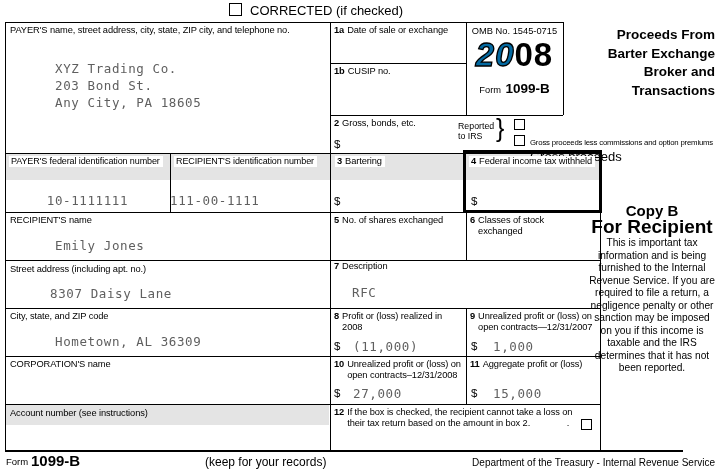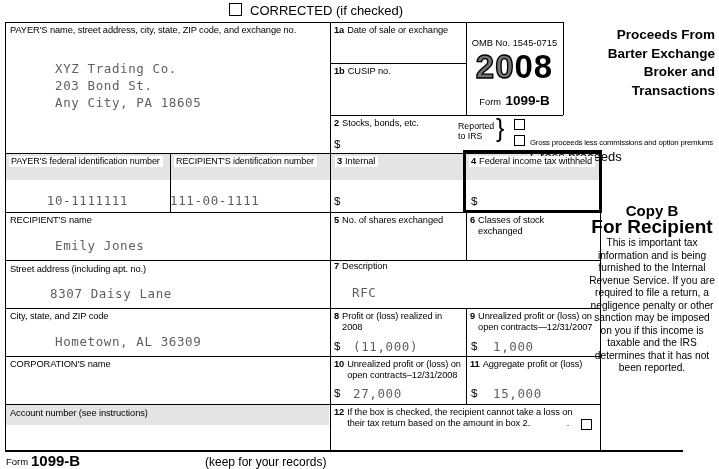--- a/index.html
+++ b/index.html
@@ -19,24 +19,24 @@
   .hand { position:absolute; font-family:"DejaVu Sans Mono", monospace; color:#5f5f5f;
           font-size:12.5px; letter-spacing:0.6px; line-height:17px; }
   .dollar { position:absolute; font-size:11.5px; line-height:12px; color:#000; }
   .cbx { position:absolute; width:11px; height:11px; border:1px solid #000; background:#fff; box-sizing:border-box; }
   .corr-cb { position:absolute; left:229px; top:3px; width:13px; height:13px; border:1.5px solid #000; background:#fff; box-sizing:border-box; }
   .corr-lbl { position:absolute; left:250px; top:3px; font-size:13px; }
   .box4-outline { position:absolute; left:463px; top:150px; width:139px; height:63px;
                   border:3px solid #000; box-sizing:border-box; background:transparent; }
   .title-block { position:absolute; left:565px; top:26px; width:150px; text-align:right;
                  font-size:13.5px; font-weight:bold; line-height:18.5px; }
-  .ombwrap { position:absolute; left:466px; top:23px; width:97px; height:92px; text-align:center;margin-top:12px; }
+  .ombwrap { position:absolute; left:466px; top:23px; width:97px; height:92px; text-align:center; }
   .omb-lbl { font-size:9.3px; margin-top:3px; }
   .year { font-size:33px; font-weight:bold; line-height:34px; margin-top:2px; letter-spacing:1px; }
-  .y-out { color:#737373; -webkit-text-stroke:1.3px #000; text-shadow:0 0 1px #000; }
+  .y-out { color:#0369a1; -webkit-text-stroke:1.3px #000; text-shadow:0 0 1px #000;font-style:italic; }
   .formline { margin-top:7px; }
   .fw { font-size:9.3px; }
   .fn { font-size:13.5px; font-weight:bold; }
   .copyb { position:absolute; left:589px; top:203px; width:126px; text-align:center; }
   .copyb-title { font-size:15px; font-weight:bold; line-height:16px; }
   .copyb-sub { font-size:19px; font-weight:bold; line-height:15px; }
   .copyb-text { font-size:10.2px; line-height:12.5px; margin-top:3px; }
   .rep { position:absolute; font-size:8.8px; line-height:10px; }
   .brace { position:absolute; left:496px; top:115px; font-size:25px; line-height:26px; }
   .cbx-lbl1 { position:absolute; left:530px; top:121px; font-size:13px;margin-top:28px; }
@@ -73,21 +73,21 @@
   <div class="vl" style="left:170px;top:153px;height:59px"></div>
   <div class="vl" style="left:330px;top:22px;height:428px"></div>
   <div class="vl" style="left:466px;top:22px;height:93px"></div>
   <div class="vl" style="left:466px;top:212px;height:48px"></div>
   <div class="vl" style="left:466px;top:308px;height:96px"></div>
   <div class="vl" style="left:563px;top:22px;height:93px"></div>
   <div class="vl" style="left:600px;top:153px;height:297px"></div>
 
   <div class="box4-outline"></div>
 
-  <div class="lbl" style="left:10px;top:25px;width:312px">PAYER'S name, street address, city, state, ZIP code, and exchange no.</div>
+  <div class="lbl" style="left:10px;top:25px;width:312px">PAYER'S name, street address, city, state, ZIP city, and telephone no.</div>
   <div class="hand" style="left:55px;top:60px">
     <div>XYZ Trading Co.</div>
     <div>203 Bond St.</div>
     <div>Any City, PA 18605</div>
   </div>
 
   <div class="lbl flex" style="left:334px;top:25px;width:128px">
     <span class="num">1a</span>
       <span class="txt">Date of sale or exchange</span>
   </div>
@@ -104,40 +104,40 @@
 
   <div class="title-block">
     <div>Proceeds From</div>
     <div>Barter Exchange</div>
     <div>Broker and</div>
     <div>Transactions</div>
   </div>
 
   <div class="lbl flex" style="left:334px;top:118px;width:125px">
     <span class="num">2</span>
-      <span class="txt">Stocks, bonds, etc.</span>
+      <span class="txt">Gross, bonds, etc.</span>
   </div>
   <div class="dollar" style="left:334px;top:138px">$</div>
   <div class="rep" style="left:458px;top:121px">
     <div>Reported</div>
     <div>to IRS</div>
   </div>
   <div class="brace">}</div>
   <span class="cbx" style="left:514px;top:119px"></span>
   <span class="cbx-lbl1">Gross proceeds</span>
   <span class="cbx" style="left:514px;top:135px"></span>
   <span class="cbx-lbl2">Gross proceeds less commissions and option premiums</span>
 
   <div class="lbl" style="left:9px;top:156px;font-size:9px"><span class="patch">PAYER'S federal identification number</span></div>
   <div class="lbl" style="left:174px;top:156px;font-size:9px"><span class="patch">RECIPIENT'S identification number</span></div>
   <div class="hand" style="left:5px;top:192px;width:165px;text-align:center">10-1111111</div>
   <div class="hand" style="left:170px;top:192px;width:160px;text-align:left">111-00-1111</div>
 
   <div class="lbl" style="left:335px;top:156px">
-    <span class="patch"><span class="num">3</span><span>Internal</span></span>
+    <span class="patch"><span class="num">3</span><span>Bartering</span></span>
   </div>
   <div class="dollar" style="left:334px;top:195px">$</div>
   <div class="lbl" style="left:469px;top:156px">
     <span class="patch"><span class="num">4</span><span>Federal income tax withheld</span></span>
   </div>
   <div class="dollar" style="left:471px;top:195px">$</div>
 
   <div class="lbl" style="left:10px;top:215px">RECIPIENT'S name</div>
   <div class="hand" style="left:55px;top:237px">Emily Jones</div>
   <div class="lbl flex" style="left:334px;top:215px;width:128px">
@@ -195,14 +195,15 @@
 
   <div class="copyb">
     <div class="copyb-title">Copy B</div>
     <div class="copyb-sub">For Recipient</div>
     <div class="copyb-text">This is important tax information and is being furnished to the Internal Revenue Service. If you are required to file a return, a negligence penalty or other sanction may be imposed on you if this income is taxable and the IRS determines that it has not been reported.</div>
   </div>
 
   <span class="foot-word">Form</span>
   <span class="foot-num">1099-B</span>
   <span class="foot-keep">(keep for your records)</span>
+  <div class="foot-dept">Department of the Treasury - Internal Revenue Service</div>
 
 </div>
 
 </body></html>

